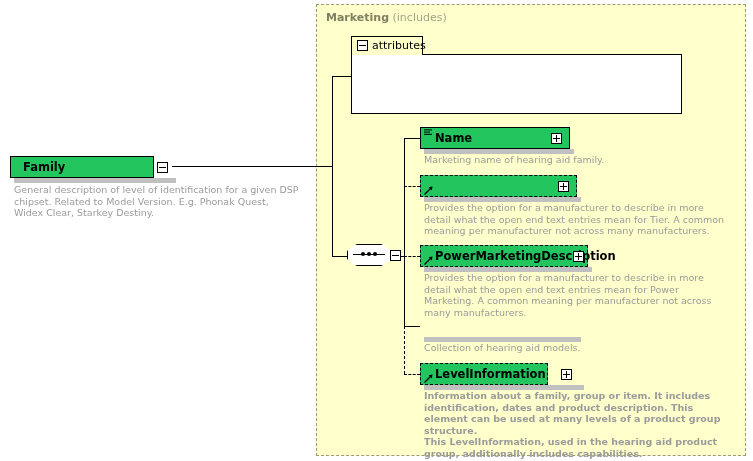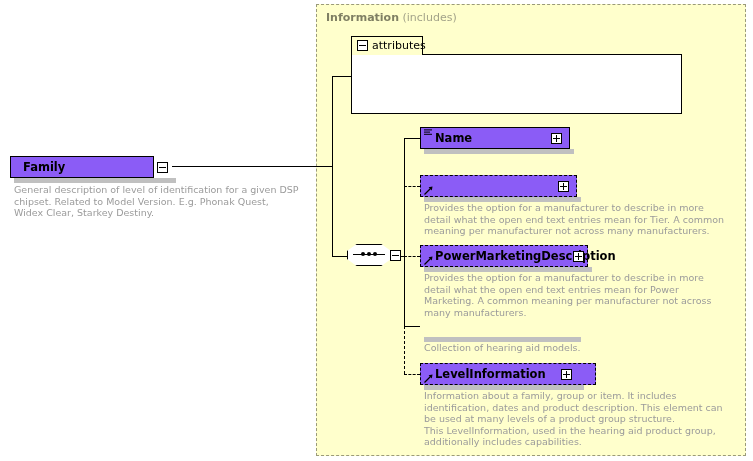--- a/index.html
+++ b/index.html
@@ -83,21 +83,21 @@
     position: absolute;
     left: 4px; top: 1px;
     width: 1px; height: 7px;
     background: #000;
   }
   .attr-toggle { left: 5px; top: 3px; }
 
   
   .node {
     position: absolute;
-    background: #8b5cf6;
+    background: #22c55e;
     border: 1px solid #000;
     box-sizing: border-box;
     height: 22px;
   }
   .node.optional { border: 1px dashed #000; }
   .node .nlabel {
     position: absolute;
     top: 3px;
     font-size: 11.5px;
     font-weight: bold;
@@ -193,21 +193,21 @@
   .seq-toggle { left: 43px; top: 6px; }
 </style>
 </head>
 <body>
 
 <div id="canvas">
 
   <div class="abs type-panel"></div>
 
   <div class="abs type-title">
-    <span class="tname">Information</span>
+    <span class="tname">Marketing</span>
     <span class="tkind">(includes)</span>
   </div>
 
   <div class="abs ln-h" style="left:172px; top:166px; width:160px;"></div>
 
   <div class="abs ln-v" style="left:332px; top:76px; height:181px;"></div>
 
   <div class="abs ln-h" style="left:332px; top:76px; width:20px;"></div>
 
   <div class="abs ln-h" style="left:332px; top:256px; width:17px;"></div>
@@ -266,20 +266,21 @@
   <div class="abs boxshadow" style="left:424px; top:149px; width:150px; height:5px;"></div>
   <div class="node" style="left:420px; top:127px; width:150px;">
     <svg class="seq-mark" viewBox="0 0 8 8">
       <rect x="0" y="0.4" width="8" height="1" fill="#000"></rect>
       <rect x="0" y="2.6" width="6" height="1" fill="#000"></rect>
       <rect x="0" y="4.8" width="8" height="1" fill="#000"></rect>
     </svg>
     <span class="nlabel" style="left:14px;">Name</span>
     <span class="toggle plus ntoggle" style="left:130px;"></span>
   </div>
+  <div class="abs desc" style="left:424px; top:154px; width:300px;">Marketing name of hearing aid family.</div>
 
   <div class="abs boxshadow" style="left:424px; top:197px; width:157px; height:5px;"></div>
   <div class="node optional" style="left:420px; top:175px; width:157px;">
     <svg class="attr-arrow" viewBox="0 0 9 9">
       <path d="M0.5 8.5 L7.5 1.5" stroke="#000" stroke-width="1.3" fill="none"></path>
       <path d="M8.5 0.5 L4.6 1.2 L7.8 4.4 Z" fill="#000"></path>
     </svg>
     <span class="toggle plus ntoggle" style="left:137px;"></span>
   </div>
   <div class="abs desc" style="left:424px; top:202px; width:302px;">Provides the option for a manufacturer to describe in more detail what the open end text entries mean for Tier. A common meaning per manufacturer not across many manufacturers.</div>
@@ -292,24 +293,24 @@
     </svg>
     <span class="nlabel" style="left:14px;">PowerMarketingDescription</span>
     <span class="toggle plus ntoggle" style="left:152px;"></span>
   </div>
   <div class="abs desc" style="left:424px; top:272px; width:302px;">Provides the option for a manufacturer to describe in more detail what the open end text entries mean for Power Marketing. A common meaning per manufacturer not across many manufacturers.</div>
 
   <div class="abs boxshadow" style="left:424px; top:337px; width:157px; height:5px;"></div>
   <div class="abs desc" style="left:424px; top:342px; width:300px;">Collection of hearing aid models.</div>
 
   <div class="abs boxshadow" style="left:424px; top:385px; width:160px; height:5px;"></div>
-  <div class="node optional" style="left:420px; top:363px; width:176px;">
+  <div class="node optional" style="left:420px; top:363px; width:128px;">
     <svg class="attr-arrow" viewBox="0 0 9 9">
       <path d="M0.5 8.5 L7.5 1.5" stroke="#000" stroke-width="1.3" fill="none"></path>
       <path d="M8.5 0.5 L4.6 1.2 L7.8 4.4 Z" fill="#000"></path>
     </svg>
     <span class="nlabel" style="left:14px;">LevelInformation</span>
     <span class="toggle plus ntoggle" style="left:140px;"></span>
   </div>
-  <div class="abs desc" style="left:424px; top:390px; width:302px;">Information about a family, group or item. It includes identification, dates and product description. This element can be used at many levels of a product group structure.
+  <div class="abs desc" style="left:424px; top:390px; width:302px;font-weight:bold;">Information about a family, group or item. It includes identification, dates and product description. This element can be used at many levels of a product group structure.
 This LevelInformation, used in the hearing aid product group, additionally includes capabilities.</div>
 
 </div>
 
 </body></html>

